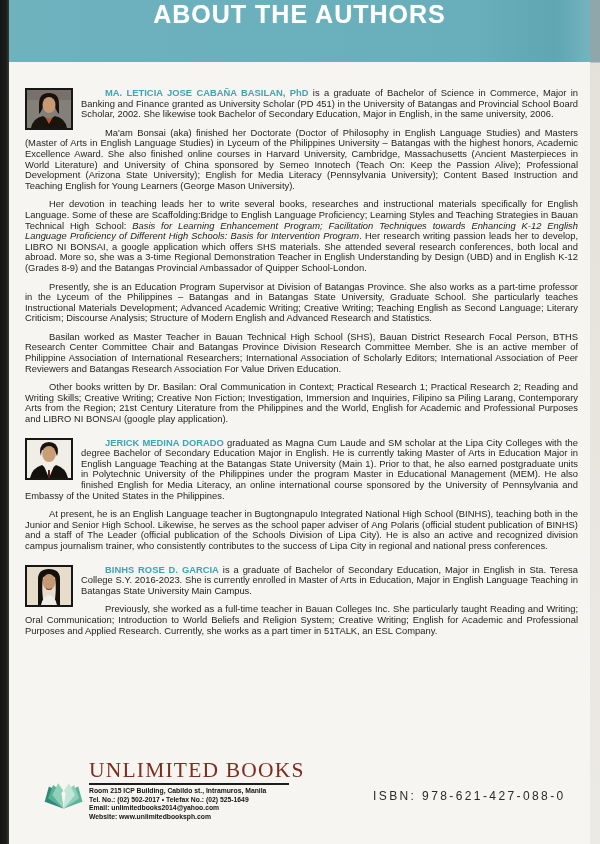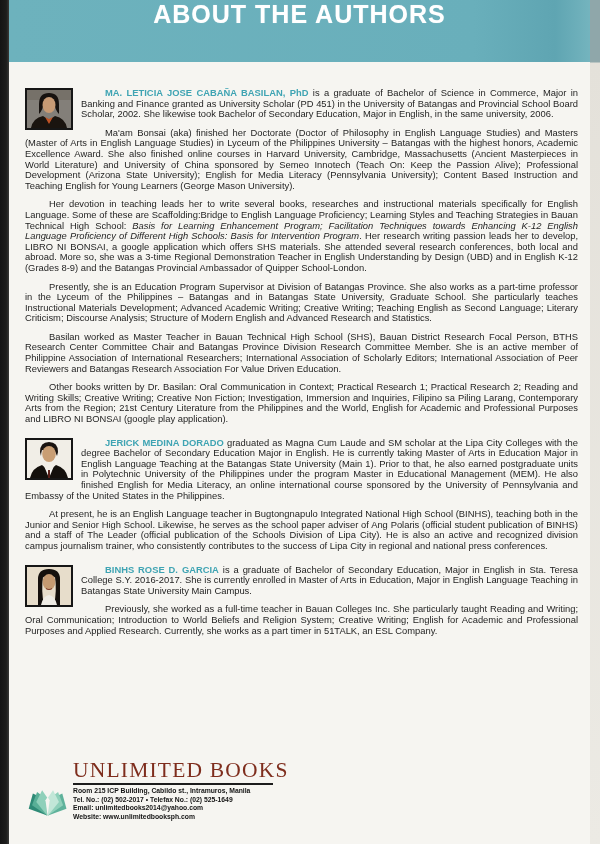--- a/index.html
+++ b/index.html
@@ -18,21 +18,21 @@
         padding-top:6px;box-sizing:border-box;margin-top:20px;}
   .para{margin:0 0 8px 0;font-size:9.4px;line-height:10.6px;text-align:justify;
         text-indent:24px;}
   .author-block{margin-bottom:13px;}
   .author-block:last-child{margin-bottom:0;}
   .author-name{color:#3fa4b3;font-weight:bold;}
   .photo{float:left;width:44px;height:38px;border:2px solid #161616;background:#fff;
         margin:0 8px 2px 0;}
   .photo svg{display:block;width:44px;height:38px;}
   .footer{position:absolute;left:25px;top:756px;width:553px;height:80px;}
-  .logo-row{position:absolute;left:2px;top:2px;display:flex;align-items:flex-end;}
+  .logo-row{position:absolute;left:18px;top:2px;display:flex;align-items:center;}
   .logo-icon{width:42px;height:38px;margin-top:10px;margin-right:4px;}
   .pub-name{font-family:"Liberation Serif","DejaVu Serif",serif;color:#7e2d1d;
         font-size:21.5px;letter-spacing:1.2px;font-weight:normal;line-height:24px;}
   .pub-rule{width:200px;border-bottom:2px solid #1c1c1c;margin:1px 0 2px 0;}
   .pub-sub{font-size:10px;font-weight:bold;letter-spacing:0.2px;color:#121212;line-height:12px;}
   .pub-line{font-size:6.8px;font-weight:bold;color:#141414;line-height:8.6px;}
   .isbn{position:absolute;left:348px;top:33px;font-size:12px;letter-spacing:2.4px;
         color:#2a2a2a;white-space:nowrap;}
   i{font-style:italic;}
 </style>
@@ -86,21 +86,21 @@
     <div class="author-block">
       <span class="photo">
         <svg viewBox="0 0 44 38">
           <rect x="0" y="0" width="44" height="38" fill="#e7ddcb"></rect>
           <path d="M11 38 L11 12 Q11 2 22 2 Q33 2 33 12 L33 38 L27 38 Q30 24 28 10 Q22 14 16 10 Q14 24 17 38 Z" fill="#15100d"></path>
           <ellipse cx="22" cy="15" rx="6.3" ry="8" fill="#c59a72"></ellipse>
           <path d="M14 38 Q16 29 22 28 Q28 29 30 38 Z" fill="#efece5"></path>
           <path d="M19 21 Q22 23 25 21 L25 22 Q22 24 19 22 Z" fill="#7c3b2d"></path>
         </svg>
       </span>
-      <p class="para"><span class="author-name">BINHS ROSE D. GARCIA</span><span> is a graduate of Bachelor of Secondary Education, Major in English in Sta. Teresa College S.Y. 2016-2017. She is currently enrolled in Master of Arts in Education, Major in English Language Teaching in Batangas State University Main Campus.</span></p>
+      <p class="para"><span class="author-name">BINHS ROSE D. GARCIA</span><span> is a graduate of Bachelor of Secondary Education, Major in English in Sta. Teresa College S.Y. 2016-2023. She is currently enrolled in Master of Arts in Education, Major in English Language Teaching in Batangas State University Main Campus.</span></p>
       <p class="para">Previously, she worked as a full-time teacher in Bauan Colleges Inc. She particularly taught Reading and Writing; Oral Communication; Introduction to World Beliefs and Religion System; Creative Writing; English for Academic and Professional Purposes and Applied Research. Currently, she works as a part timer in 51TALK, an ESL Company.</p>
     </div>
   </div>
 
   <div class="footer">
     <div class="logo-row">
       <svg class="logo-icon" viewBox="0 0 50 44">
         <path d="M24 38 L2 30 L7 12 L24 20 Z" fill="#2e8a76"></path>
         <path d="M24 38 L6 26 L12 10 L24 19 Z" fill="#59af97"></path>
         <path d="M24 38 L11 22 L18 8 L25 18 Z" fill="#8fd0ba"></path>
@@ -111,14 +111,15 @@
       </svg>
       <div>
         <div class="pub-name">UNLIMITED BOOKS</div>
         <div class="pub-rule"></div>
         <div class="pub-line">Room 215 ICP Building, Cabildo st., Intramuros, Manila</div>
         <div class="pub-line">Tel. No.: (02) 502-2017 • Telefax No.: (02) 525-1649</div>
         <div class="pub-line">Email: unlimitedbooks2014@yahoo.com</div>
         <div class="pub-line">Website: www.unlimitedbooksph.com</div>
       </div>
     </div>
+    <div class="isbn">ISBN: 978-621-427-088-0</div>
   </div>
 </div>
 
 </body></html>

